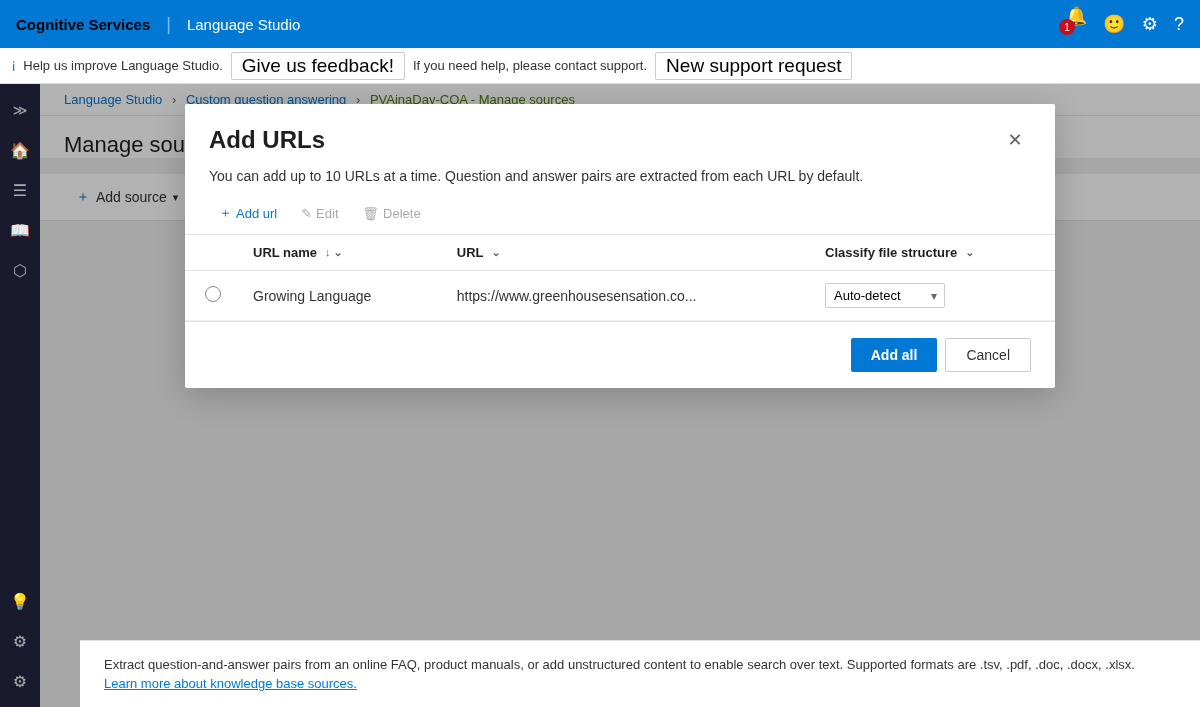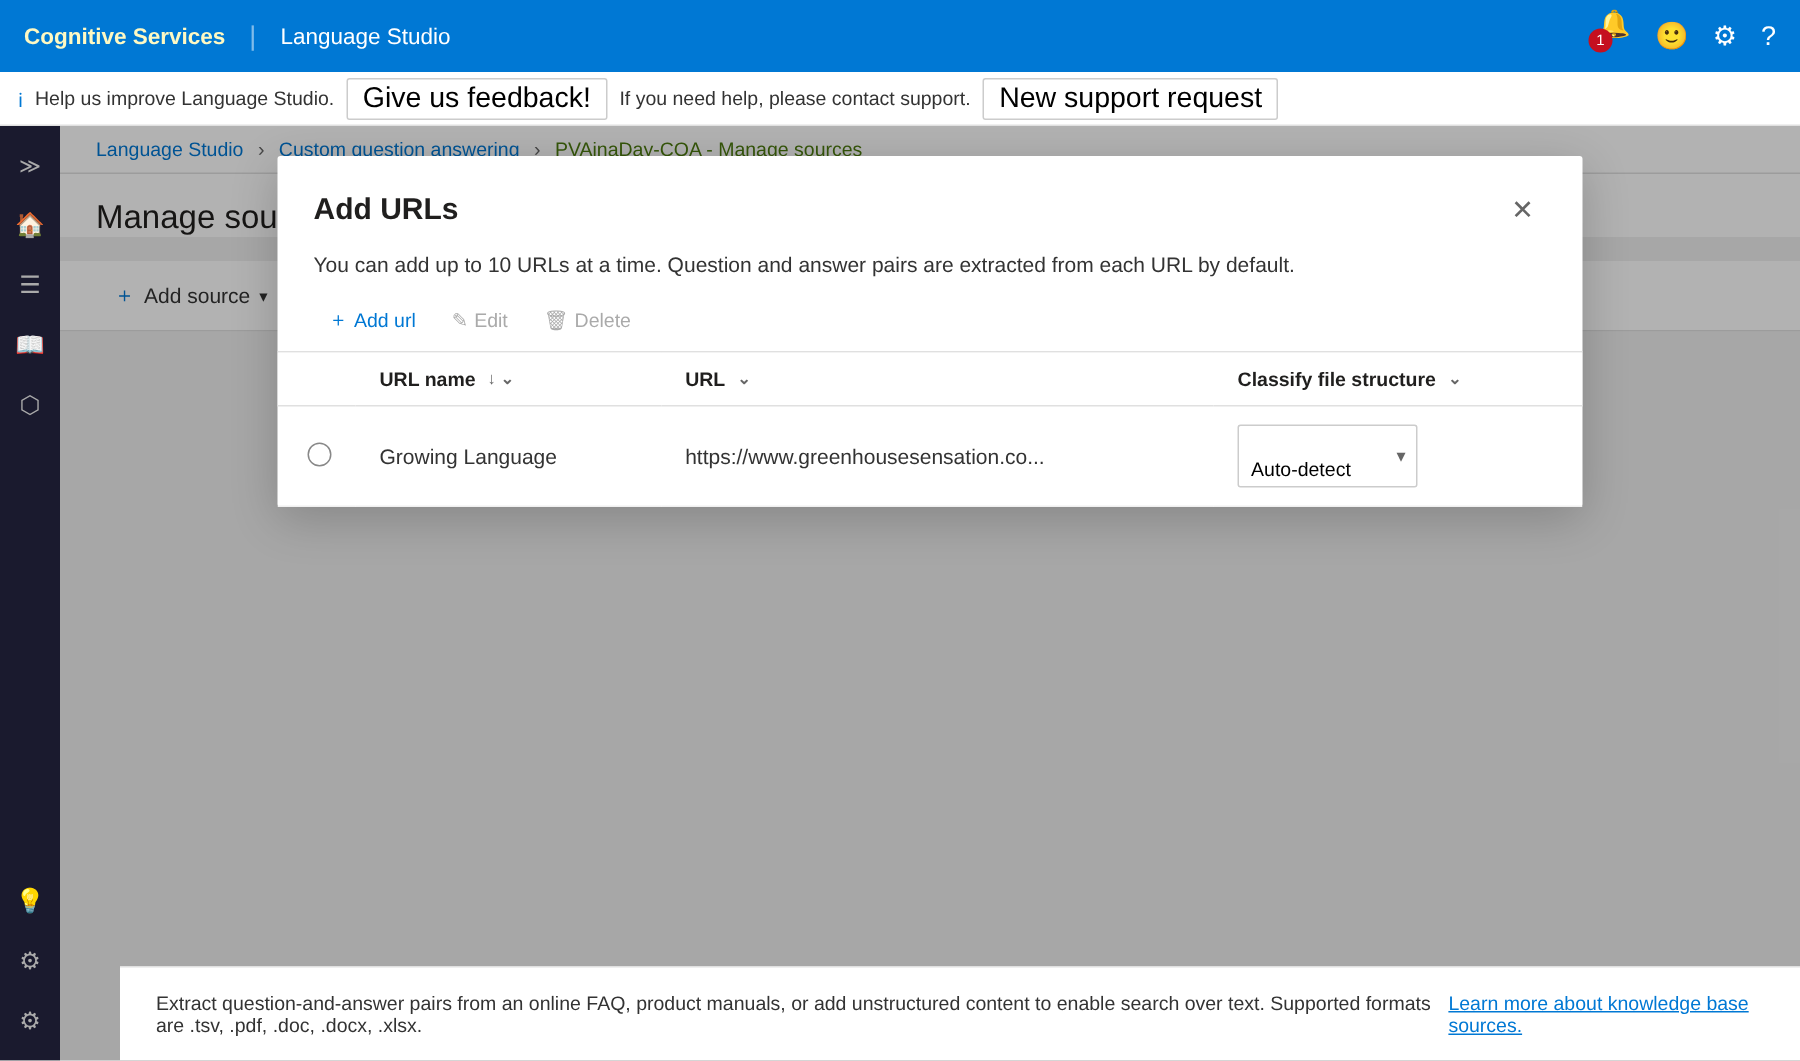--- a/index.html
+++ b/index.html
@@ -8,21 +8,21 @@
     
     .top-nav {
       background: #0078d4;
       color: white;
       height: 48px;
       display: flex;
       align-items: center;
       padding: 0 16px;
       gap: 12px;
     }
-    .top-nav-brand { font-size: 15px; font-weight: 600; color: #fef9c3; }
+    .top-nav-brand { font-size: 15px; font-weight: 600; color: #000000; }
     .top-nav-divider { color: rgba(255,255,255,0.5); font-size: 18px; margin: 0 4px; }
     .top-nav-studio { font-size: 15px; color: white; }
     .top-nav-spacer { flex: 1; }
     .top-nav-icons { display: flex; gap: 16px; align-items: center; }
     .top-nav-icon { color: white; font-size: 18px; cursor: pointer; }
 
     
     .feedback-bar {
       background: white;
       border-bottom: 1px solid #e0e0e0;
@@ -143,21 +143,21 @@
       max-height: 400px;
       display: flex;
       flex-direction: column;
     }
     .dialog-header {
       display: flex;
       align-items: center;
       justify-content: space-between;
       padding: 20px 24px 0 24px;
     }
-    .dialog-title { font-size: 20px; font-weight: 600; color: #201f1e; }
+    .dialog-title { font-size: 24px; font-weight: 600; color: #201f1e; }
     .dialog-close {
       background: none;
       border: none;
       font-size: 18px;
       cursor: pointer;
       color: #666;
       width: 32px;
       height: 32px;
       display: flex;
       align-items: center;
@@ -230,21 +230,21 @@
       cursor: pointer;
     }
 
     
     .sort-icon { font-size: 11px; color: #666; margin-left: 4px; }
 
     
     .classify-select {
       border: 1px solid #ccc;
       border-radius: 2px;
-      padding: 21px 28px 4px 8px;
+      padding: 4px 28px 4px 8px;
       font-size: 13px;
       background: white;
       cursor: pointer;
       appearance: none;
       position: relative;
       min-width: 120px;
     }
     .select-wrapper {
       position: relative;
       display: inline-block;
@@ -466,23 +466,27 @@
                       <option>Unstructured</option>
                       <option>Structured</option>
                     </select>
                   </div>
                 </td>
               </tr>
             </tbody>
           </table>
         </div>
 
+        <div class="dialog-footer">
+          <button class="btn-primary">Add all</button>
+          <button class="btn-secondary">Cancel</button>
+        </div>
 
       </div>
     </div>
 
-    <div class="bottom-area" style="display:flex; flex-direction:row; gap:4px;">
+    <div class="bottom-area" style="display:flex; flex-direction:column; gap:4px;">
       <span>Extract question-and-answer pairs from an online FAQ, product manuals, or add unstructured content to enable search over text. Supported formats are .tsv, .pdf, .doc, .docx, .xlsx.</span>
       <a href="#">Learn more about knowledge base sources.</a>
     </div>
 
   </div>
 </div>
 
 </body></html>

